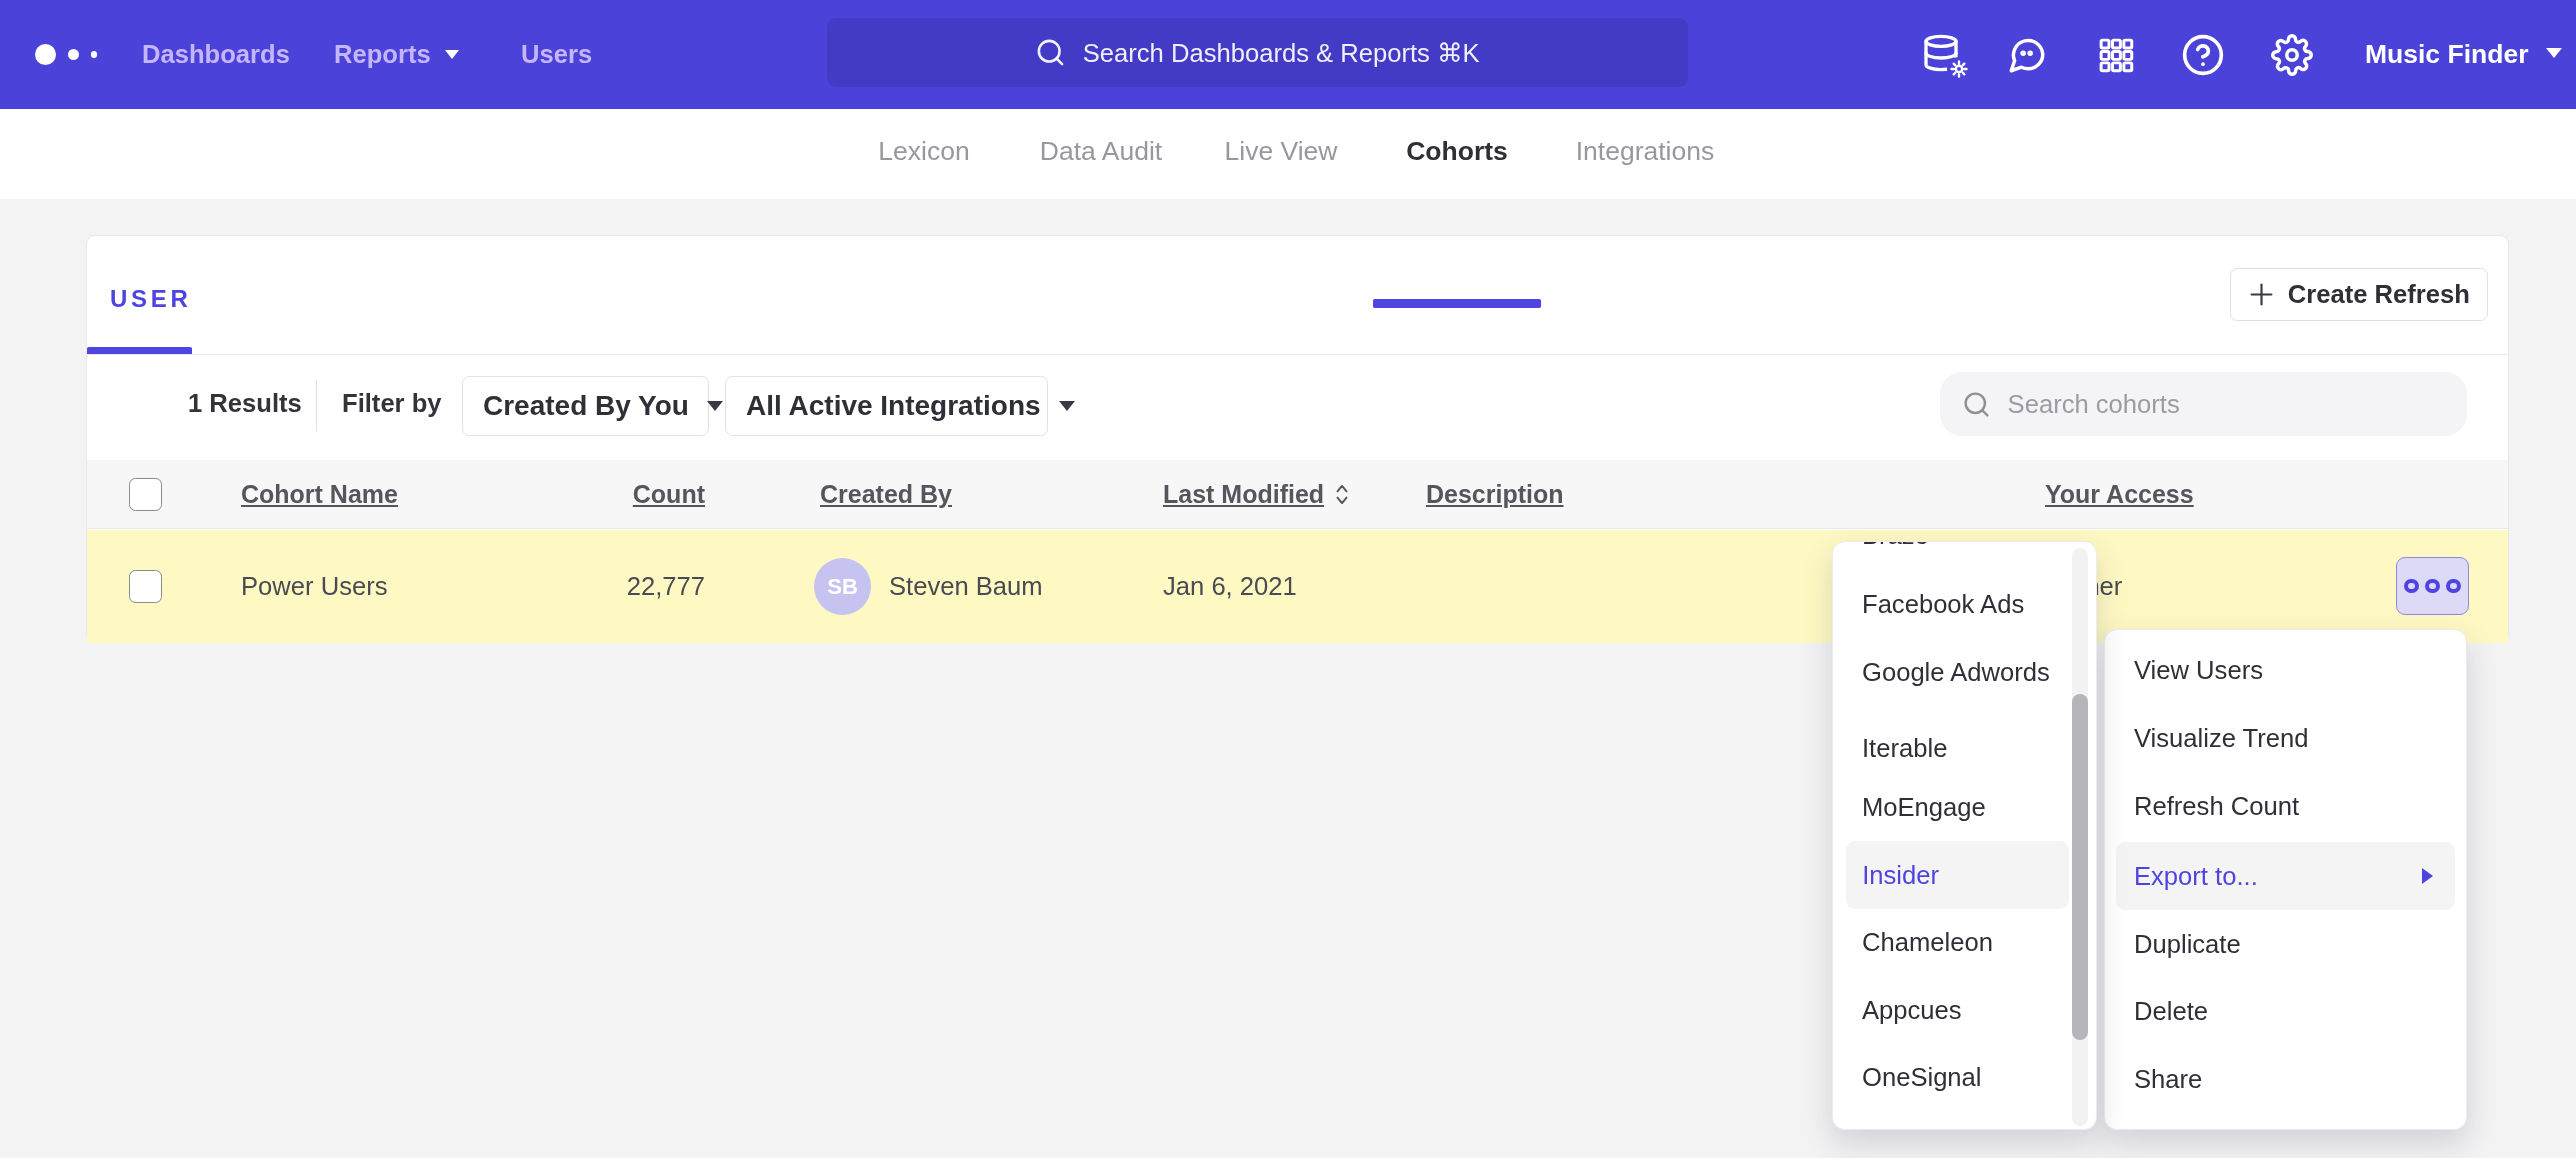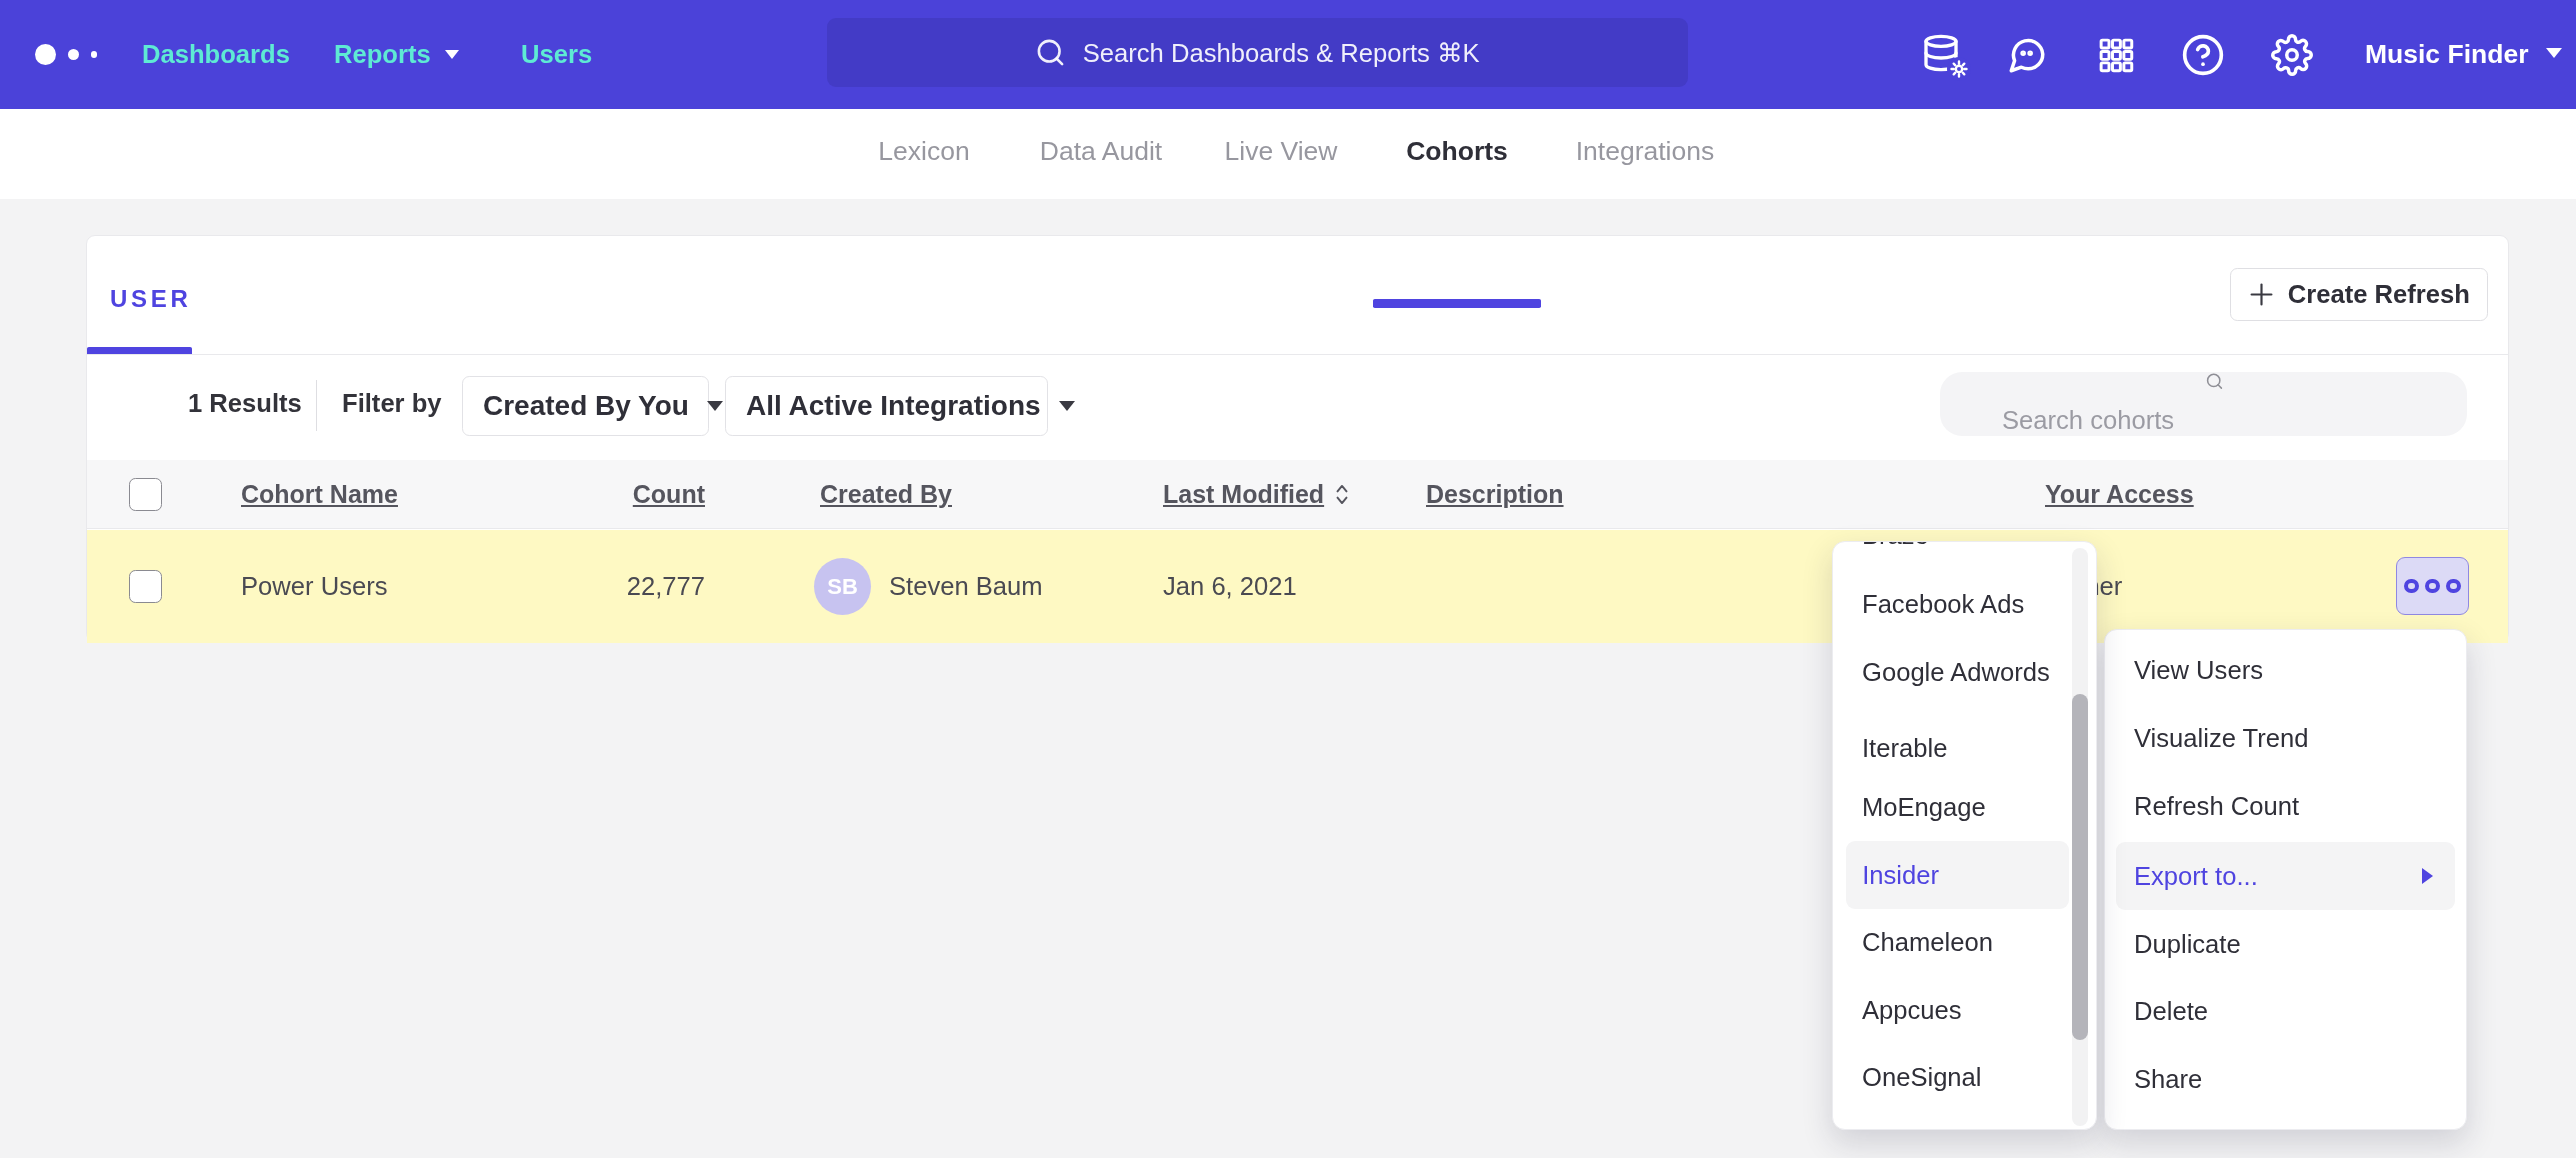--- a/index.html
+++ b/index.html
@@ -10,21 +10,21 @@
     background:#f3f3f4;
   }
   .screen { position:relative; width:2576px; height:1158px; overflow:hidden; }
 
   
   .navbar { position:absolute; left:0; top:0; width:2576px; height:109px; background:#4b42d9; z-index:50; }
   .logo { position:absolute; left:35px; top:0; height:109px; display:flex; align-items:center; gap:12px; cursor:pointer; }
   .logo .d1 { width:21px; height:21px; border-radius:50%; background:#fff; }
   .logo .d2 { width:11px; height:11px; border-radius:50%; background:#fff; }
   .logo .d3 { width:6.4px;  height:6.4px;  border-radius:50%; background:#fff; }
-  .nav-link { position:absolute; top:0; height:109px; line-height:109px; color:#5eead4; font-size:25.6px; font-weight:600; cursor:pointer; white-space:nowrap; }
+  .nav-link { position:absolute; top:0; height:109px; line-height:109px; color:#c4b5fd; font-size:25.6px; font-weight:600; cursor:pointer; white-space:nowrap; }
   .caret-down { display:inline-block; width:0; height:0; border-left:7.3px solid transparent; border-right:7.3px solid transparent; border-top:9px solid #fff; vertical-align:middle; margin-left:14.6px; margin-top:-3.7px; }
   .gsearch { position:absolute; left:827px; top:18px; width:861px; height:69px; border-radius:9px; background:#433bc6; display:flex; align-items:center; justify-content:center; gap:16.4px; cursor:text; }
   .gsearch span { color:rgba(255,255,255,0.92); font-size:25.6px; }
   .nav-ico { position:absolute; top:33px; width:44px; height:44px; display:flex; align-items:center; justify-content:center; cursor:pointer; }
   .project { position:absolute; left:2365px; top:0; height:109px; display:flex; align-items:center; cursor:pointer; }
   .project span { color:#fff; font-size:26.5px; font-weight:700; }
   .project .caret-down { border-left-width:8.2px; border-right-width:8.2px; border-top-width:10px; margin-left:18px; }
   .db-wrap { position:relative; width:44px; height:44px; }
   .db-wrap .mini { position:absolute; right:-5.5px; bottom:-3.7px; }
 
@@ -41,21 +41,21 @@
   .user-underline { position:absolute; left:0; top:111px; width:105px; height:8.2px; background:#4f44e0; border-radius:1.8px; }
   .create-btn { position:absolute; left:2143px; top:32px; width:258px; height:53px; border:0.9px solid #dfdfe3; border-radius:7.3px; background:#fff; display:flex; align-items:center; justify-content:center; gap:12.8px; cursor:pointer; }
   .create-btn span { font-size:25.6px; font-weight:600; color:#2f2f38; }
 
   .results { position:absolute; left:101px; top:153px; font-size:25.6px; font-weight:600; color:#33333a; }
   .vdivider { position:absolute; left:229px; top:144px; width:0.9px; height:51px; background:#dedee2; }
   .filter-by { position:absolute; left:255px; top:153px; font-size:25.6px; font-weight:600; color:#33333a; }
   .dd { position:absolute; top:140px; height:60px; border:0.9px solid #e2e2e6; border-radius:7.3px; background:#fff; display:flex; align-items:center; justify-content:space-between; padding:0 20px; cursor:pointer; }
   .dd span { font-size:28px; font-weight:700; color:#2f2f38; white-space:nowrap; }
   .dd .dd-caret { width:0; height:0; border-left:8.2px solid transparent; border-right:8.2px solid transparent; border-top:10px solid #3a3a42; margin-left:18px; }
-  .cohort-search { position:absolute; left:1853px; top:136px; width:527px; height:64px; border-radius:22px; background:#f4f4f6; display:flex; align-items:center; gap:14.6px; padding-left:22px;flex-direction:column; }
+  .cohort-search { position:absolute; left:1853px; top:136px; width:527px; height:64px; border-radius:22px; background:#f4f4f6; display:flex; align-items:center; gap:14.6px; padding-left:22px; }
   .cohort-search input { border:none; outline:none; background:transparent; font-size:25.6px; color:#2f2f38; width:429px; font-family:inherit; }
   .cohort-search input::placeholder { color:#9b9ba3; }
 
   
   .thead { position:absolute; left:0; right:0; top:224px; height:69px; background:#f7f7f8; border-bottom:0.9px solid #e9e9ec; }
   .thead .col { position:absolute; top:0; height:69px; line-height:69px; font-size:25px; font-weight:600; color:#55555e; white-space:nowrap;text-decoration:underline; }
   .trow { position:absolute; left:0; right:0; top:294px; height:113px; background:#fef9c3; }
   .trow .cell { position:absolute; top:0; height:113px; line-height:113px; font-size:25.6px; color:#4a4a52; white-space:nowrap; }
   .checkbox { position:absolute; width:33px; height:33px; border:1.8px solid #8a8a91; border-radius:6.4px; background:#fff; cursor:pointer; }
   .col-count { left:402px; width:216px; text-align:right; }

